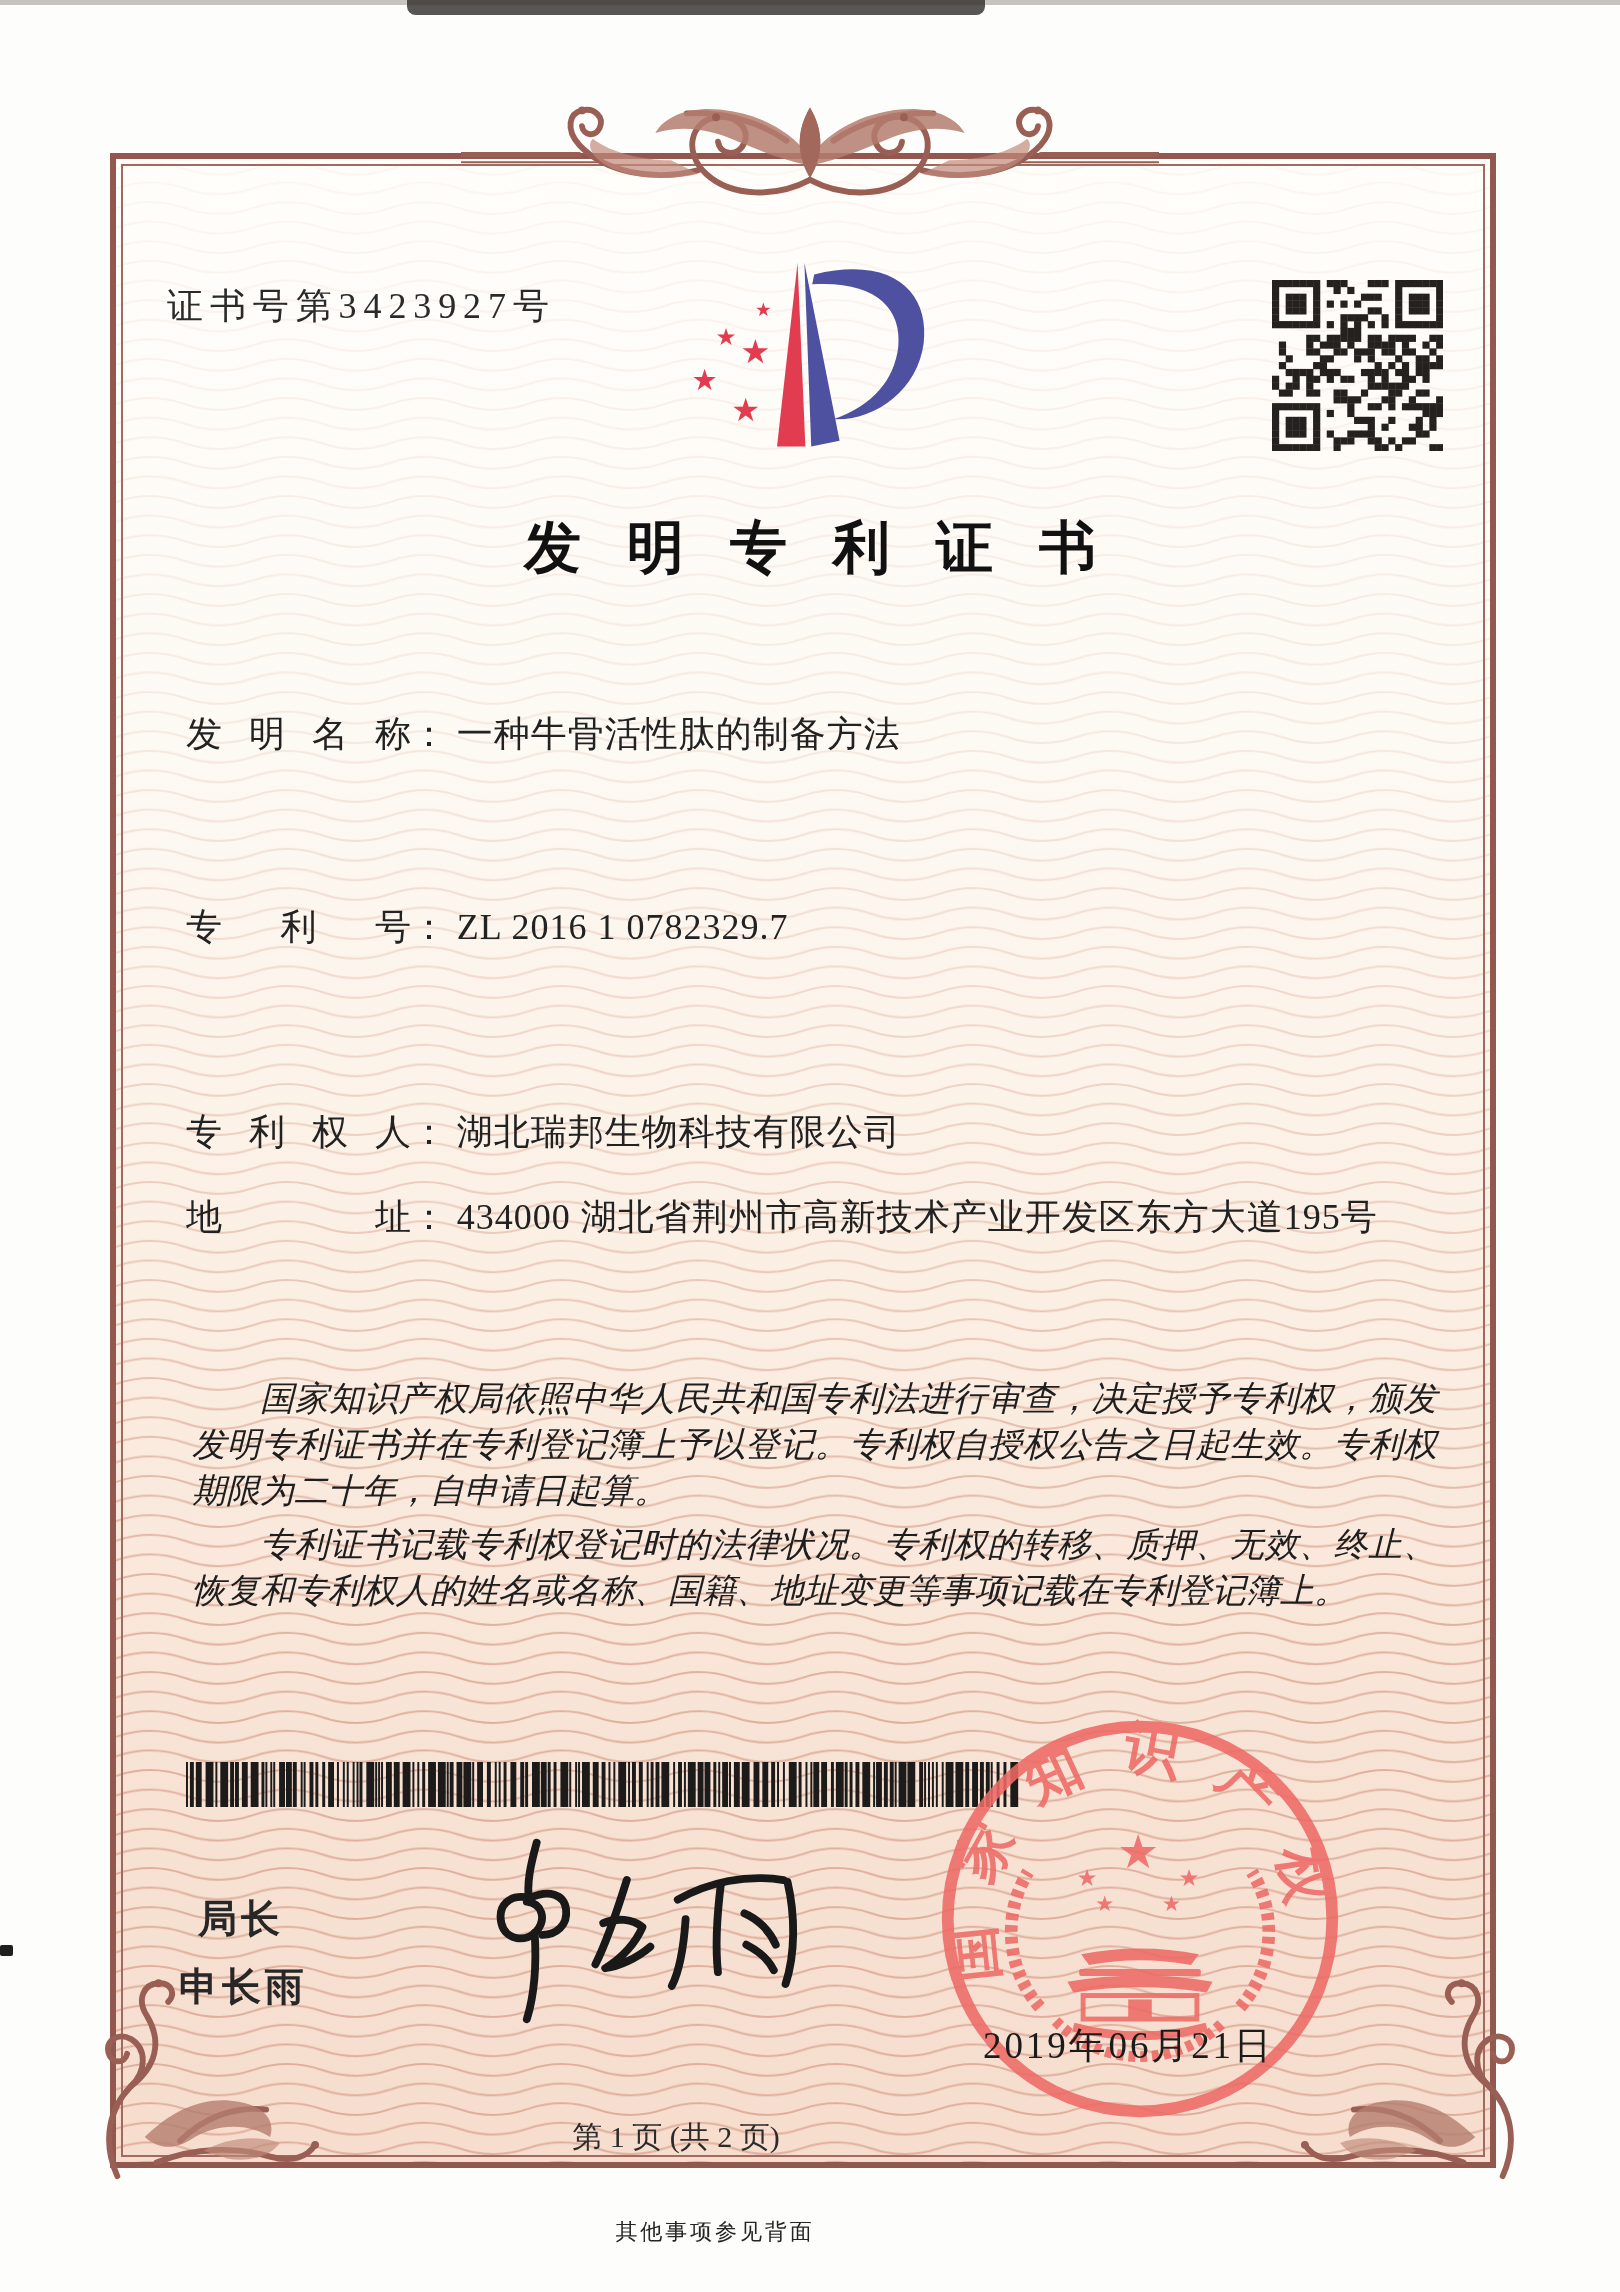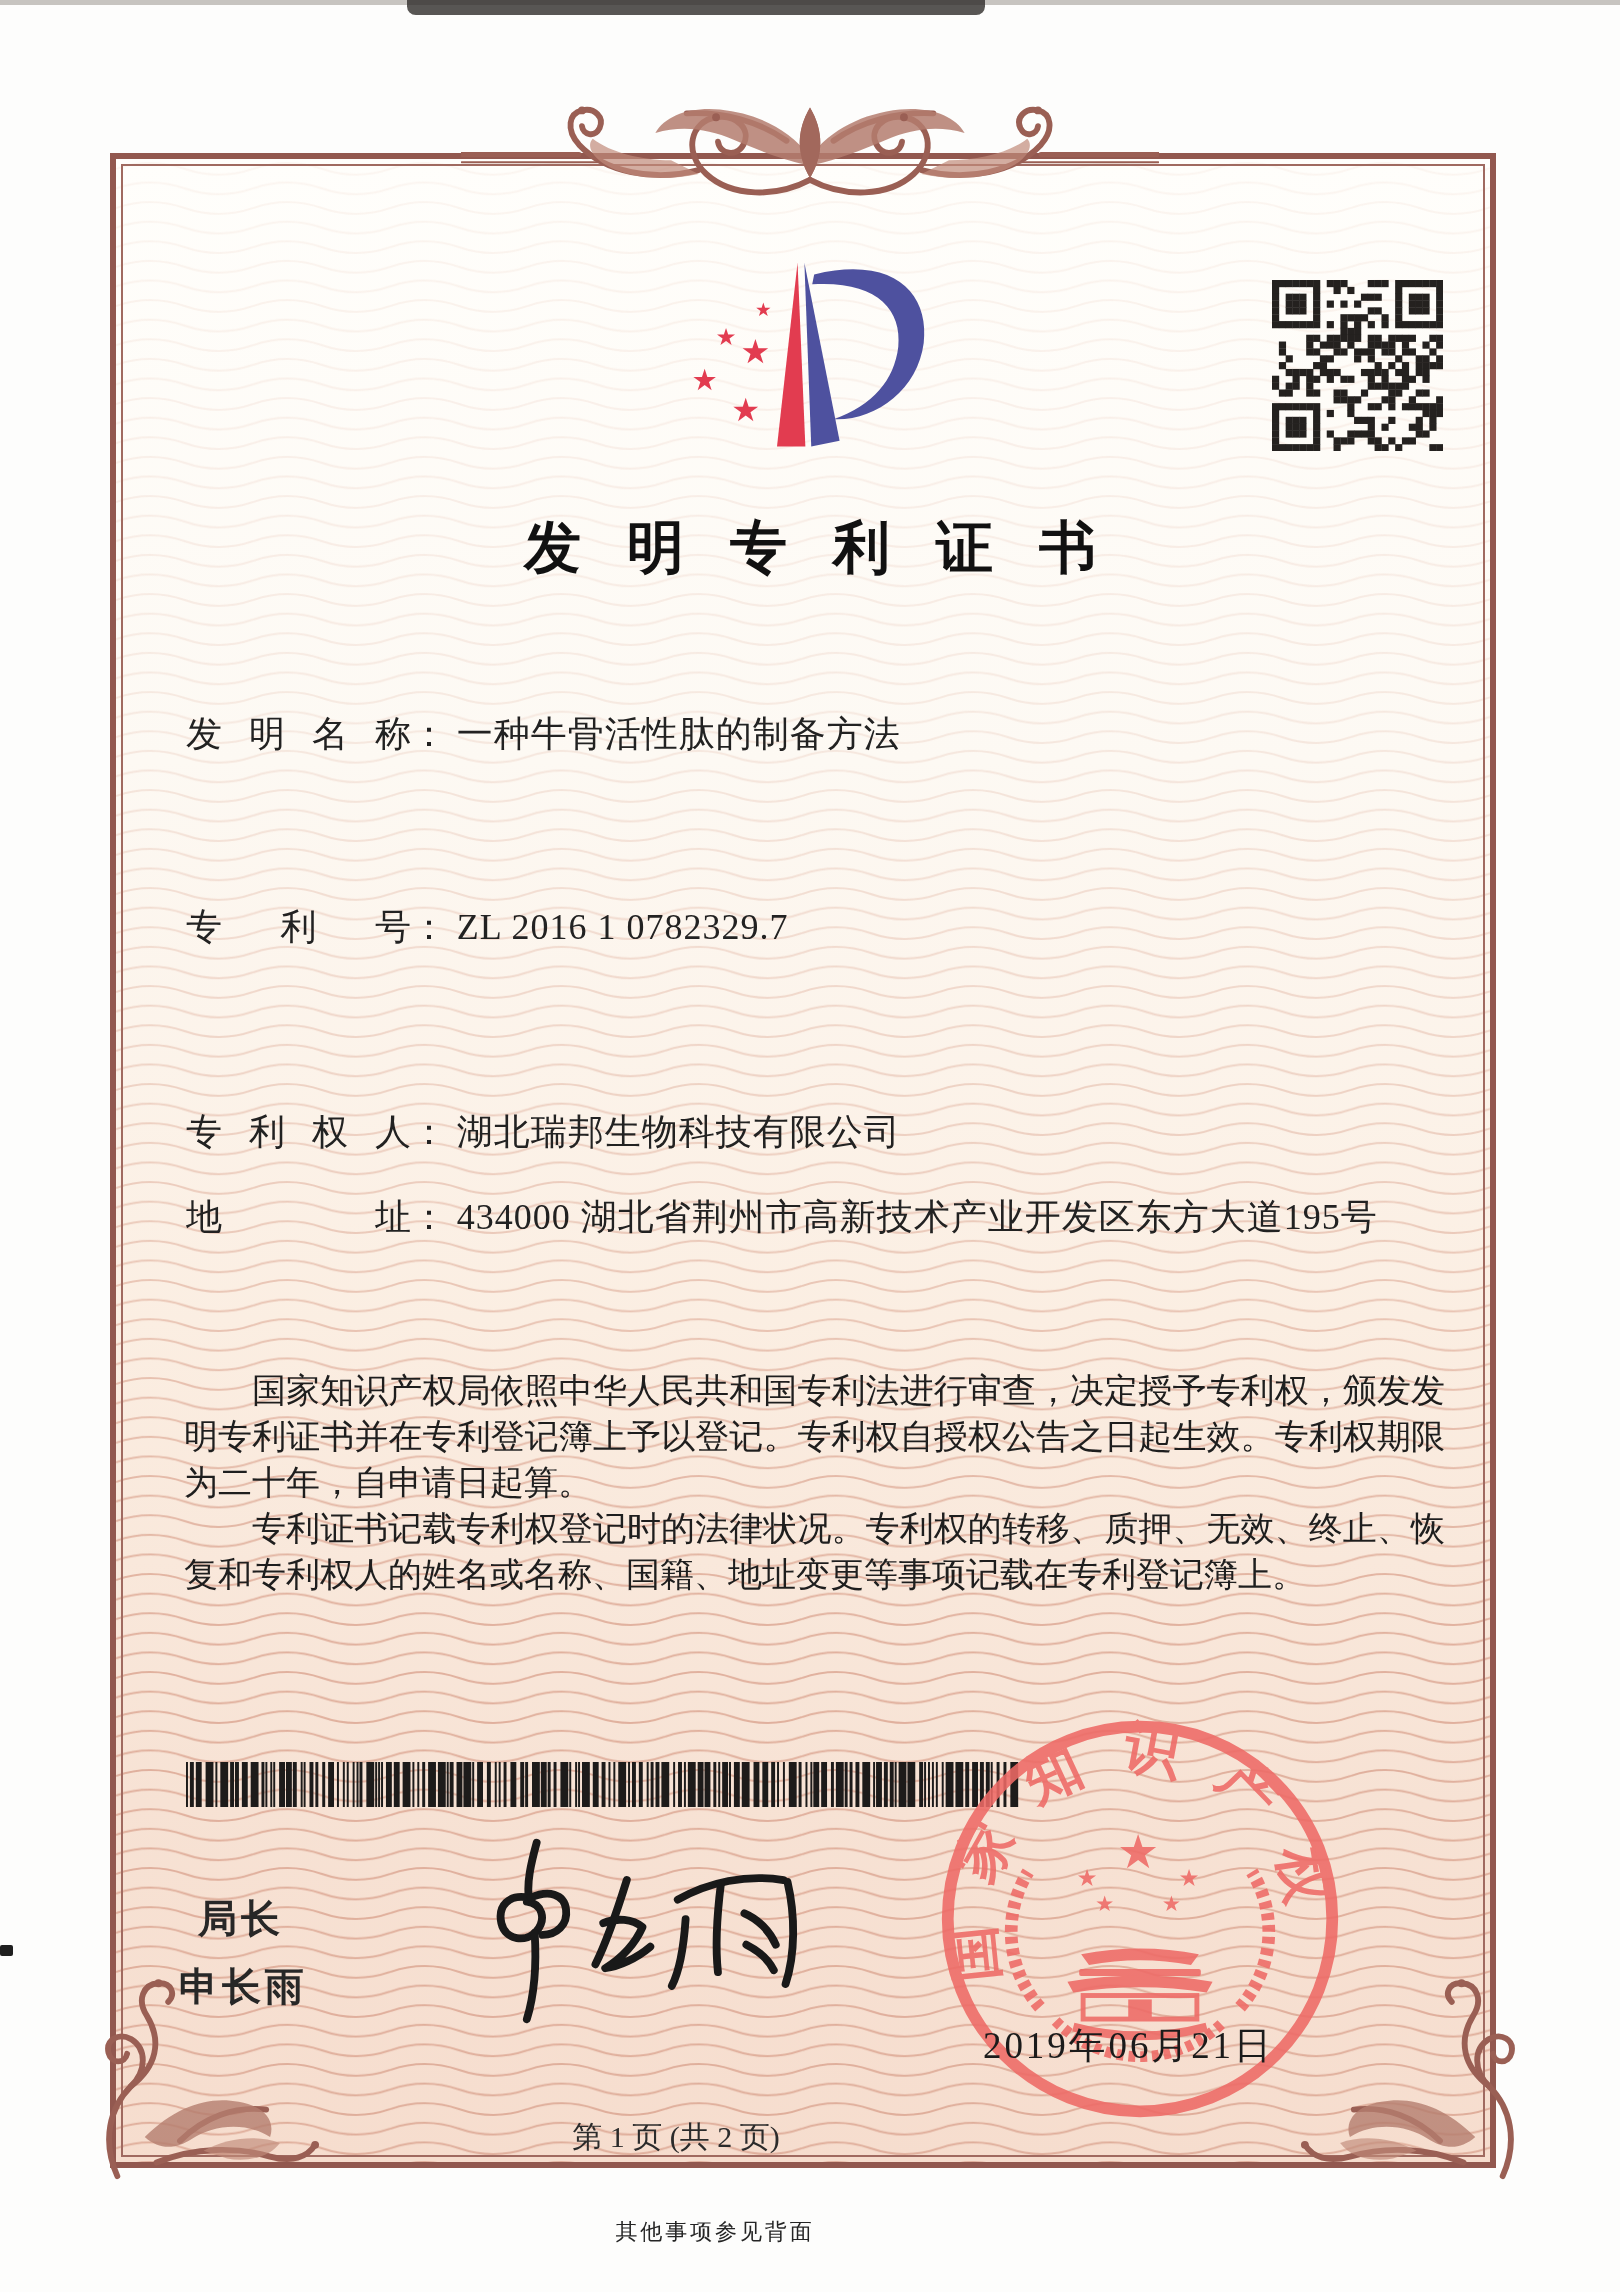--- a/index.html
+++ b/index.html
@@ -35,21 +35,21 @@
   .frow{position:absolute;left:186px;font-size:36px;white-space:nowrap;color:#222;}
   .flabel{display:inline-block;width:225px;text-align:justify;text-align-last:justify;vertical-align:bottom;}
   .fcolon{display:inline-block;margin-right:9.8px;}
   .fvalue{letter-spacing:1px;}
   .frow.r1{top:710px;} .frow.r2{top:806px;} .frow.r3{top:903px;} .frow.r4{top:999px;}
   .frow.r5{top:1096px;margin-top:12px;} .frow.r6{top:1193px;} .frow.r7{top:1290px;}
   .grant-no{position:absolute;left:823px;top:0;white-space:nowrap;}
 
   .body-text{position:absolute;left:184px;top:1368px;width:1261px;font-size:34px;line-height:46px;
              text-align:justify;color:#1e1e1e;}
-  .body-text p{margin:0;text-indent:2em;}
+  .body-text p{margin:8px;text-indent:2em;font-style:italic;}
 
   .barcode{position:absolute;left:186px;top:1762px;width:841px;height:45px;fill:#1d1b1a;}
 
   .director-title{position:absolute;left:198px;top:1892px;font-family:"Liberation Sans","DejaVu Sans",sans-serif;
                   font-size:39px;font-weight:bold;color:#272727;letter-spacing:3.9px;}
   .director-name{position:absolute;left:179px;top:1960px;font-family:"Liberation Sans","DejaVu Sans",sans-serif;
                  font-size:39px;font-weight:bold;color:#272727;letter-spacing:3.9px;}
   .signature{position:absolute;left:421px;top:1825px;width:441px;height:211px;}
   .signature path{fill:none;stroke:#191919;stroke-width:8;stroke-linecap:round;stroke-linejoin:round;}
 
@@ -123,20 +123,21 @@
       <path d="M46 140 C72 120 78 94 62 68 C52 52 58 36 74 35 C87 34 92 46 84 54"></path>
       <path d="M72 218 C112 202 154 202 188 212 C210 218 226 213 234 200"></path>
       <path d="M96 196 C120 172 152 160 184 164"></path>
     </g>
     <path d="M60 192 C92 160 126 150 156 156 C180 160 194 174 188 192 C162 176 130 180 108 194 C92 204 76 206 60 192 Z" fill="#b47d6e" opacity=".8"></path>
     <path d="M120 206 C146 192 176 190 198 198 C188 212 166 218 144 214 Z" fill="#c08a7a" opacity=".65"></path>
     <circle cx="74" cy="35" r="4" fill="#9a5f54"></circle>
       <circle cx="234" cy="200" r="4" fill="#9a5f54"></circle>
   </svg>
 
+  <div class="cert-no">证书号第3423927号</div>
 
   <svg class="logo" viewBox="0 0 270 228">
     <polygon points="133,12 141,200 112,200" fill="#e23c50"></polygon>
     <polygon points="140,12 147,200 176,194" fill="#4e519f"></polygon>
     <path d="M150 24 C232 4 268 44 262 94 C256 142 212 174 170 172 C210 158 232 132 236 98 C240 58 212 30 148 34 Z" fill="#4e519f"></path>
     <g fill="#e23c50" font-family="'DejaVu Sans',sans-serif" text-anchor="middle">
       <text x="98" y="66" font-size="19">★</text>
       <text x="60" y="96" font-size="24">★</text>
       <text x="90" y="114" font-size="34">★</text>
       <text x="38" y="142" font-size="30">★</text>

